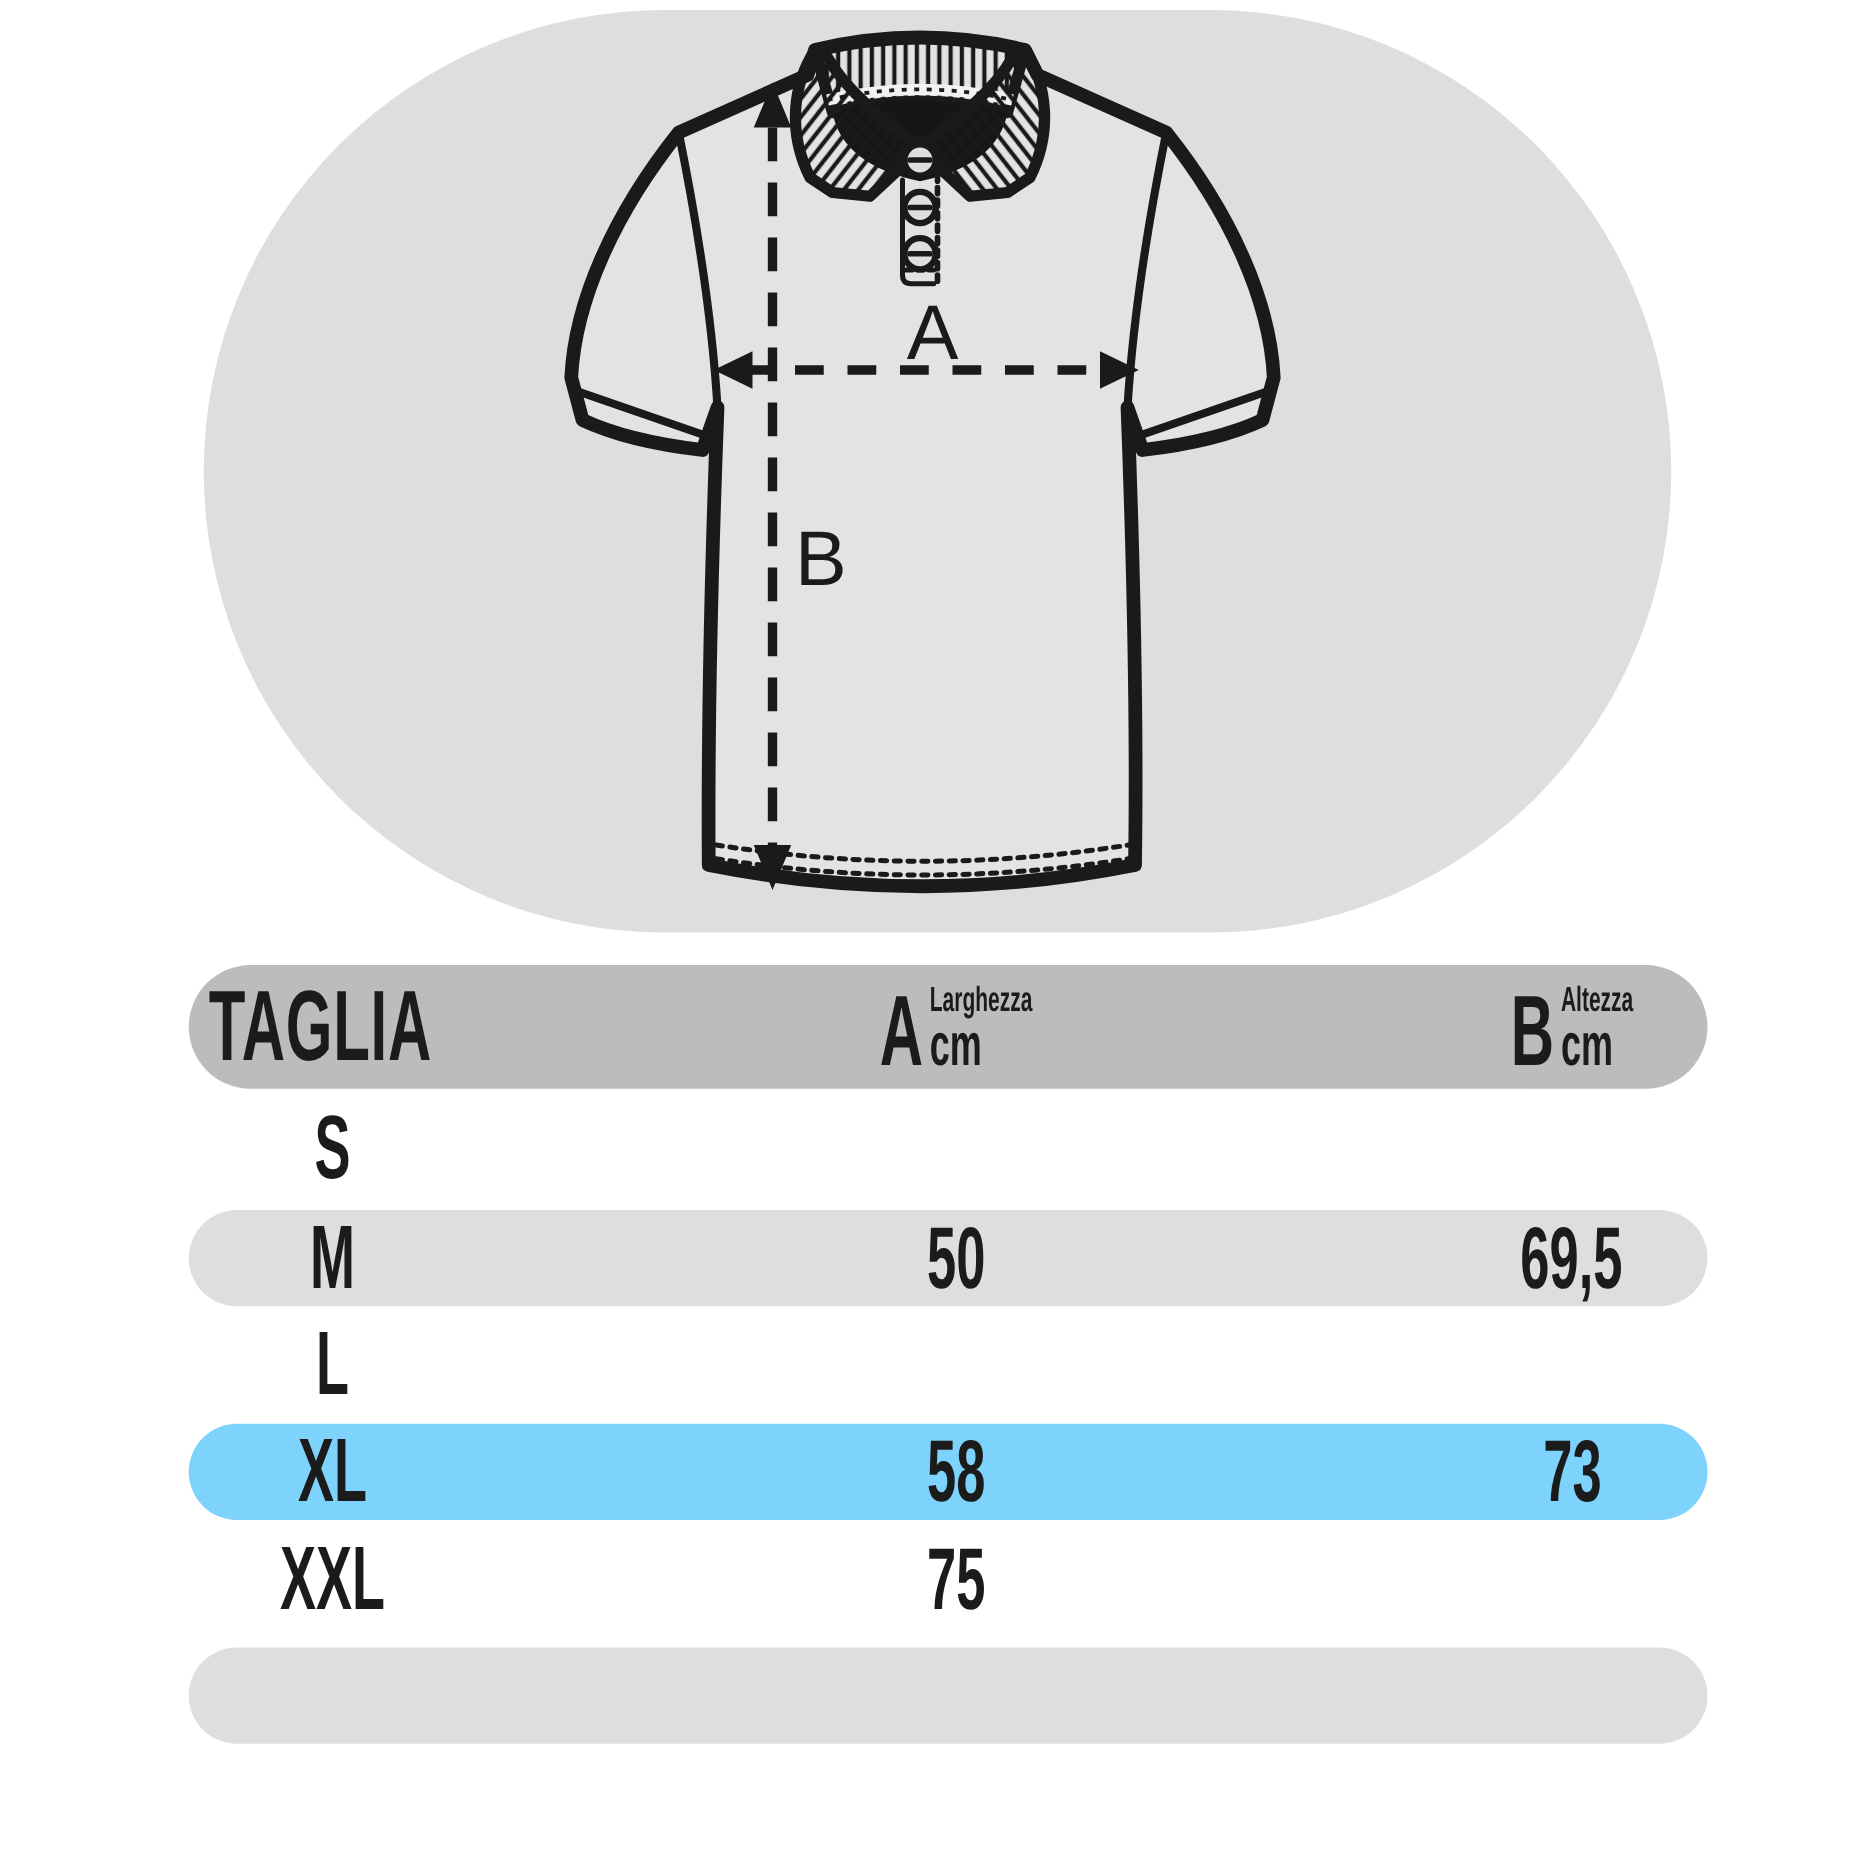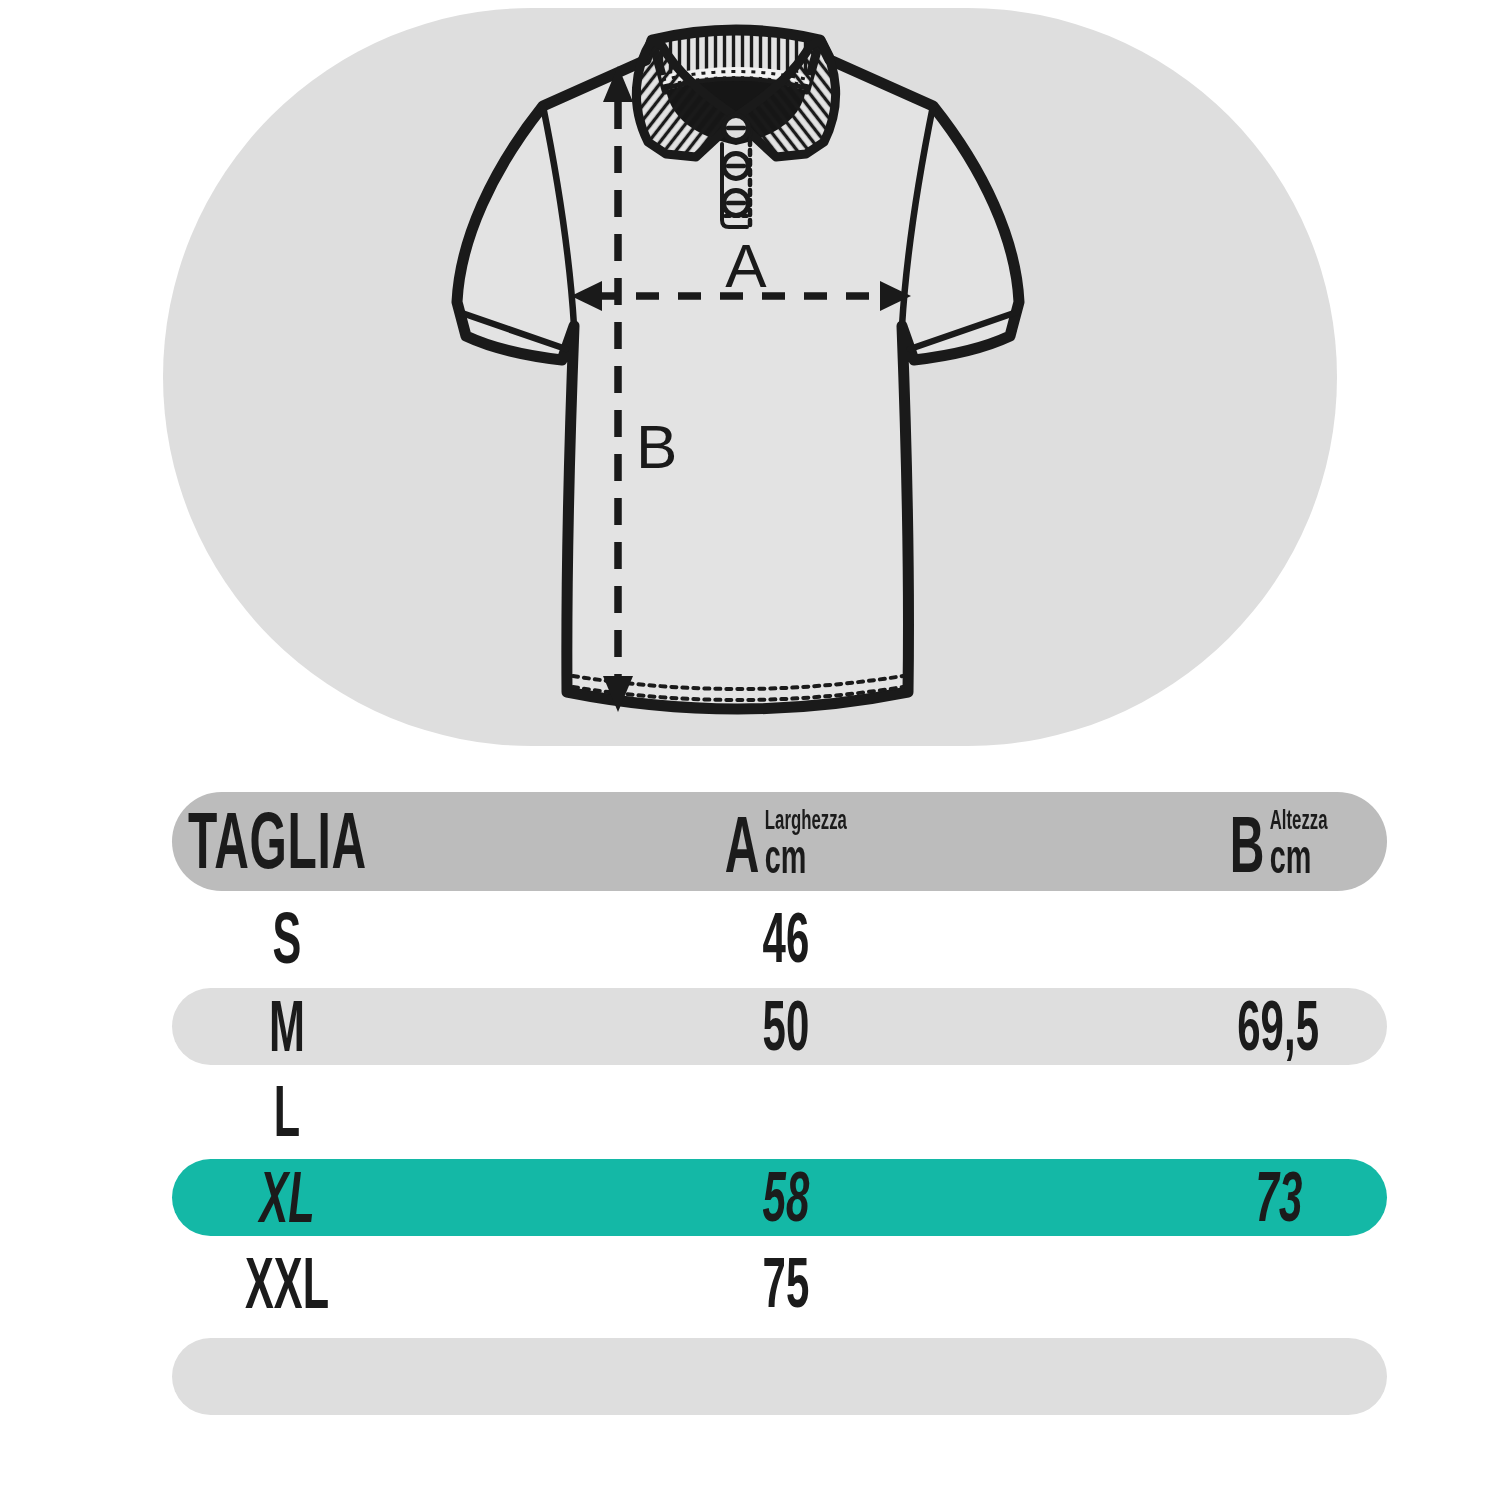--- a/index.html
+++ b/index.html
@@ -1,27 +1,27 @@
 <!DOCTYPE html>
 <html><head>
 <meta charset="utf-8">
 <style>
   html,body{margin:0;padding:0;background:#ffffff;}
   #page{position:relative;width:1500px;height:1500px;background:#ffffff;overflow:hidden;
         font-family:"Liberation Sans",sans-serif;color:#1b1b1b;}
   
   #hero-svg{position:absolute;left:0;top:0;}
   
-  .trow{position:absolute;left:172px;width:1215px;display:grid;
-        grid-template-columns:230px 768px 217px;align-items:center;margin-top:20px;}
+  .trow{position:absolute;left:151px;width:1215px;display:grid;
+        grid-template-columns:230px 768px 217px;align-items:center;}
   .thead{top:772px;height:99px;background:#bcbcbc;border-radius:50px;}
   .rS{top:880px;height:77px;}
   .rM{top:968px;height:77px;background:#dedede;border-radius:39px;}
   .rL{top:1053px;height:77px;}
-  .rXL{top:1139px;height:77px;background:#14b8a6;border-radius:39px;font-style:italic;}
+  .rXL{top:1139px;height:77px;background:#7dd3fc;border-radius:39px;}
   .rXXL{top:1225px;height:77px;}
   .rEmpty{top:1318px;height:77px;background:#dedede;border-radius:39px;}
   .cell{display:flex;justify-content:center;align-items:center;}
   .cell.left{justify-content:flex-start;padding-left:16px;}
   
   .cw{display:flex;transform:scaleX(0.6);transform-origin:center center;white-space:nowrap;}
   .cw.ol{transform-origin:left center;}
   .t-title{font-size:80px;font-weight:700;line-height:0.78;letter-spacing:1px;}
   .t-size{font-size:72px;font-weight:700;line-height:0.78;}
   .t-val{font-size:70px;font-weight:700;line-height:0.78;}
@@ -142,23 +142,20 @@
           <span class="unit">cm</span>
         </span>
       </span>
     </div>
   </div>
 
   <div class="trow rS">
     <div class="cell">
         <span class="cw t-size">S</span>
       </div>
-    <div class="cell">
-        <span class="cw t-val">46</span>
-      </div>
   </div>
 
   <div class="trow rM">
     <div class="cell">
         <span class="cw t-size">M</span>
       </div>
     <div class="cell">
         <span class="cw t-val">50</span>
       </div>
     <div class="cell">

